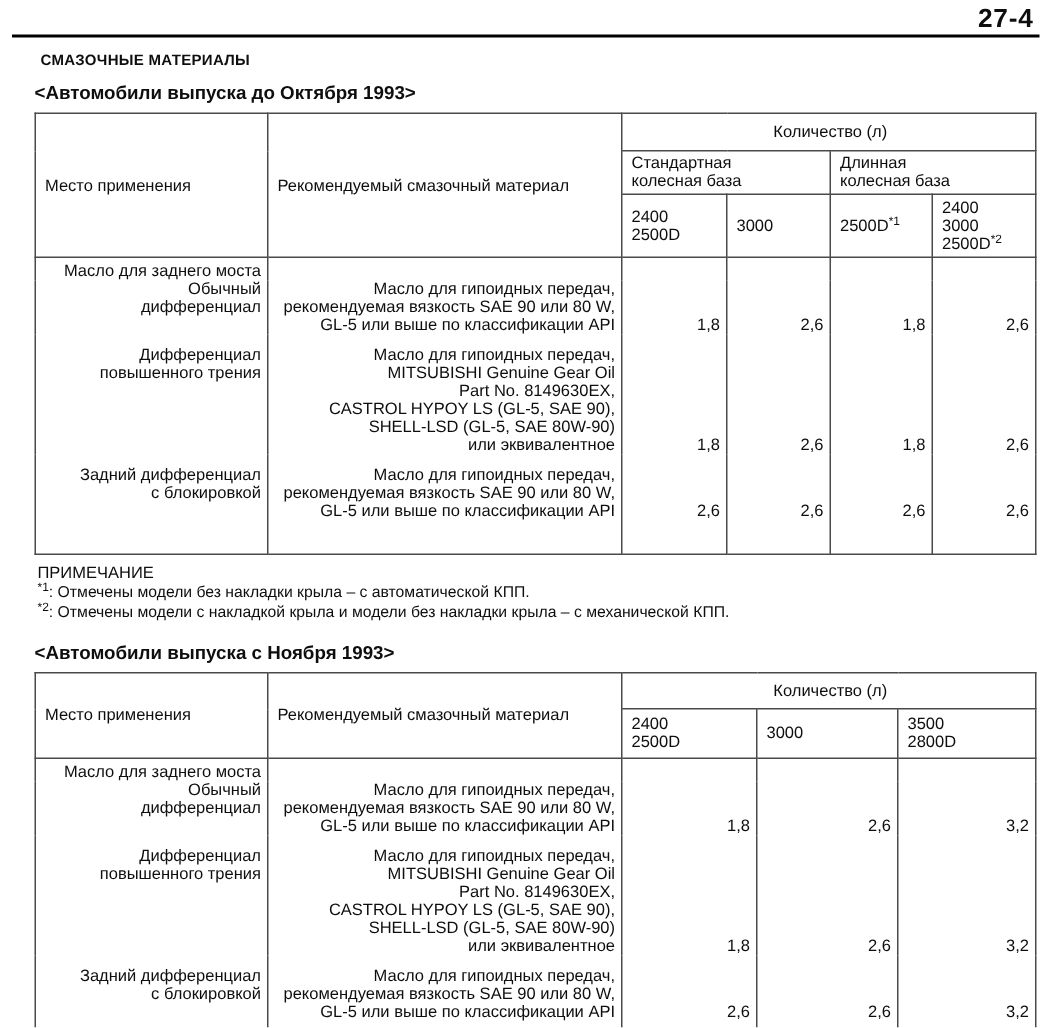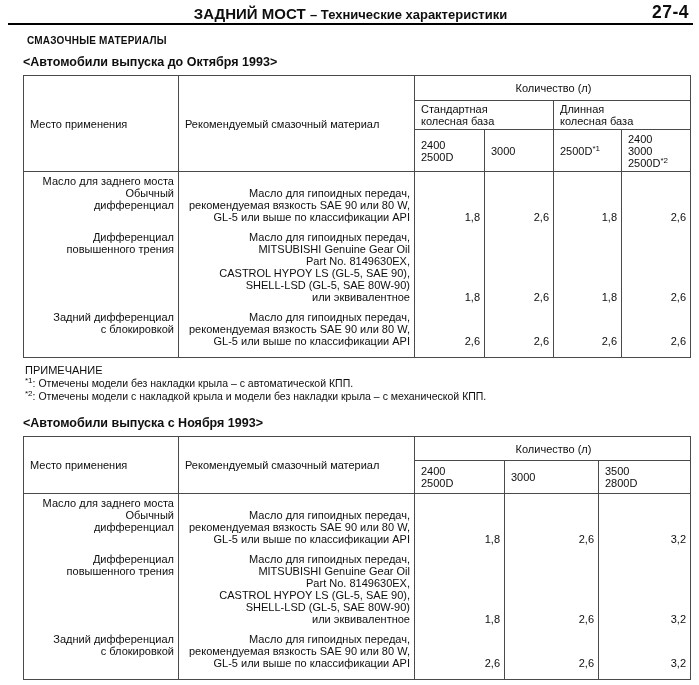--- a/index.html
+++ b/index.html
@@ -33,36 +33,32 @@
   .spec tbody td {
     border-left:1px solid #4a4a4a; border-right:1px solid #4a4a4a;
     border-top:0; border-bottom:0; padding:0 4px 0 6px; white-space:pre-line;text-align:right;
   }
   .spec tbody tr:last-child td { border-bottom:1px solid #4a4a4a; }
   .td-place, .td-material { vertical-align:top; }
   .td-val { vertical-align:bottom; }
   tr.cat-row td { padding-top:3px; }
   td.sub { padding-left:17px;margin-top:32px; }
   tr.row-gap .td-place, tr.row-gap .td-material { padding-top:8px; }
-  tr.row-last td { padding-bottom:10px; }
+  tr.row-last td { padding-bottom:22px; }
   sup.marker { font-size:8px; line-height:0; vertical-align:4px; }
   
   .note { margin:6px 0 0 25px; font-size:10.5px; line-height:13px; }
   .note-title { font-size:11px; }
 </style>
 </head>
 <body>
 
 <div class="page">
 
   <div class="page-header">
-    <div class="page-title">
-      <span class="pt-main">ЗАДНИЙ МОСТ</span>
-      <span class="pt-sub">– Технические характеристики</span>
-    </div>
     <div class="page-number">27-4</div>
   </div>
 
   <div class="section-title">СМАЗОЧНЫЕ МАТЕРИАЛЫ</div>
 
   <div class="table-caption">&lt;Автомобили выпуска до Октября 1993&gt;</div>
 
   <table class="spec t1">
     <colgroup>
       <col style="width:155px">

